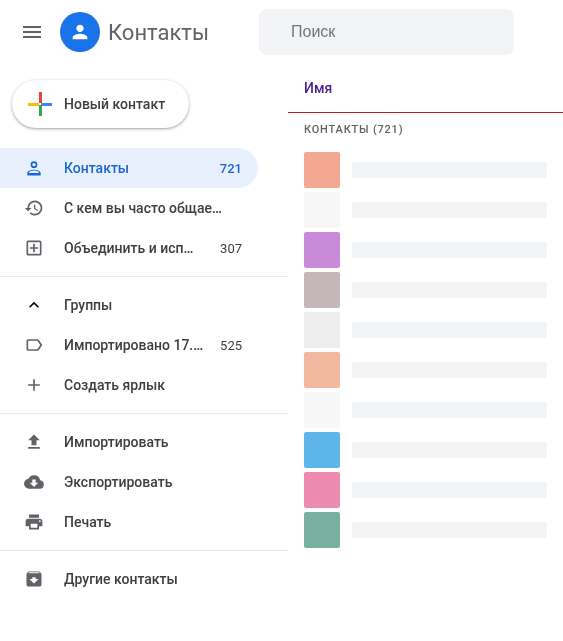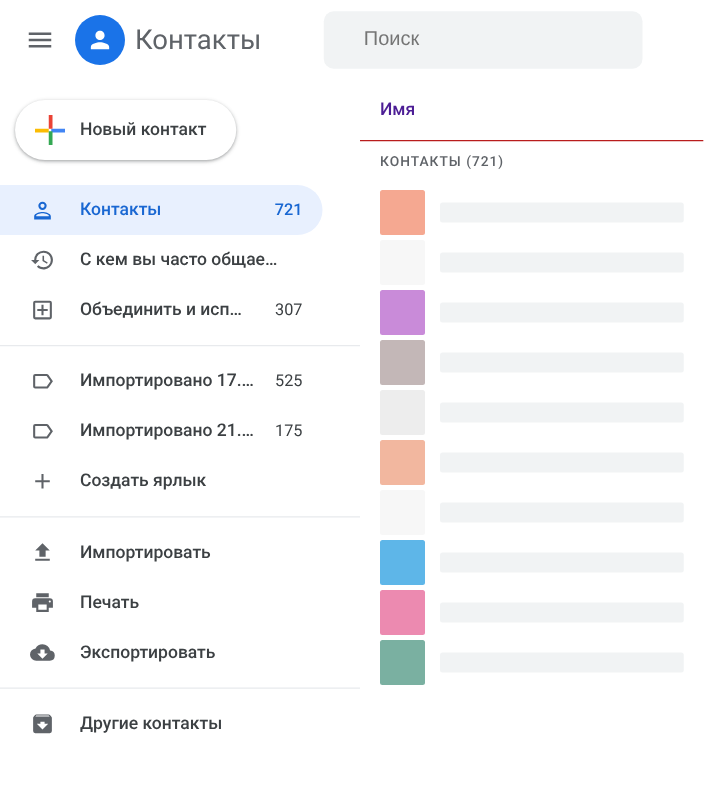--- a/index.html
+++ b/index.html
@@ -264,40 +264,39 @@
         <svg width="20" height="20" viewBox="0 0 24 24">
             <path d="M19 3H5a2 2 0 00-2 2v14a2 2 0 002 2h14a2 2 0 002-2V5a2 2 0 00-2-2zm0 16H5V5h14v14zM11 7h2v4h4v2h-4v4h-2v-4H7v-2h4V7z"></path>
           </svg>
       </span>
       <span class="label">Объединить и исп…</span>
       <span class="count">307</span>
     </div>
 
     <div class="divider"></div>
 
+    <div class="section-hdr">
+      <span class="icon">
+        <svg width="20" height="20" viewBox="0 0 24 24">
+            <path d="M7.41 15.41L12 10.83l4.59 4.58L18 14l-6-6-6 6 1.41 1.41z"></path>
+          </svg>
+      </span>
+      <span class="label">Группы</span>
+    </div>
 
     <div class="nav-item">
       <span class="icon">
         <svg width="20" height="20" viewBox="0 0 24 24">
             <path d="M17.63 5.84A2 2 0 0016 5H5a2 2 0 00-2 2v10a2 2 0 002 2h11a2 2 0 001.63-.84L22 12l-4.37-6.16zM16 17H5V7h11l3.55 5L16 17z"></path>
           </svg>
       </span>
       <span class="label">Импортировано 17.…</span>
       <span class="count">525</span>
     </div>
 
-    <div class="nav-item">
-      <span class="icon">
-        <svg width="20" height="20" viewBox="0 0 24 24">
-            <path d="M17.63 5.84A2 2 0 0016 5H5a2 2 0 00-2 2v10a2 2 0 002 2h11a2 2 0 001.63-.84L22 12l-4.37-6.16zM16 17H5V7h11l3.55 5L16 17z"></path>
-          </svg>
-      </span>
-      <span class="label">Импортировано 21.…</span>
-      <span class="count">175</span>
-    </div>
 
     <div class="nav-item">
       <span class="icon">
         <svg width="20" height="20" viewBox="0 0 24 24">
             <path d="M19 13h-6v6h-2v-6H5v-2h6V5h2v6h6v2z"></path>
           </svg>
       </span>
       <span class="label">Создать ярлык</span>
     </div>
 
@@ -308,33 +307,33 @@
         <svg width="20" height="20" viewBox="0 0 24 24">
             <path d="M9 16h6v-6h4l-7-7-7 7h4v6zm-4 2h14v2H5v-2z"></path>
           </svg>
       </span>
       <span class="label">Импортировать</span>
     </div>
 
     <div class="nav-item">
       <span class="icon">
         <svg width="20" height="20" viewBox="0 0 24 24">
+            <path d="M19.35 10.04A7.49 7.49 0 0012 4a7.5 7.5 0 00-6.65 4.04A6 6 0 006 20h13a5 5 0 00.35-9.96zM17 13l-5 5-5-5h3V9h4v4h3z"></path>
+          </svg>
+      </span>
+      <span class="label">Экспортировать</span>
+    </div>
+
+    <div class="nav-item">
+      <span class="icon">
+        <svg width="20" height="20" viewBox="0 0 24 24">
             <path d="M19 8H5a3 3 0 00-3 3v6h4v4h12v-4h4v-6a3 3 0 00-3-3zm-3 11H8v-5h8v5zm3-7a1 1 0 110-2 1 1 0 010 2zm-1-9H6v4h12V3z"></path>
           </svg>
       </span>
       <span class="label">Печать</span>
-    </div>
-
-    <div class="nav-item">
-      <span class="icon">
-        <svg width="20" height="20" viewBox="0 0 24 24">
-            <path d="M19.35 10.04A7.49 7.49 0 0012 4a7.5 7.5 0 00-6.65 4.04A6 6 0 006 20h13a5 5 0 00.35-9.96zM17 13l-5 5-5-5h3V9h4v4h3z"></path>
-          </svg>
-      </span>
-      <span class="label">Экспортировать</span>
     </div>
 
     <div class="divider"></div>
 
     <div class="nav-item">
       <span class="icon">
         <svg width="20" height="20" viewBox="0 0 24 24">
             <path d="M20.54 5.23l-1.39-1.68A1.5 1.5 0 0018 3H6c-.47 0-.88.21-1.16.55L3.46 5.23A2 2 0 003 6.5V19a2 2 0 002 2h14a2 2 0 002-2V6.5c0-.5-.18-.93-.46-1.27zM12 17.5L6.5 12H10v-2h4v2h3.5L12 17.5zM5.12 5l.81-1h12l.94 1H5.12z"></path>
           </svg>
       </span>

